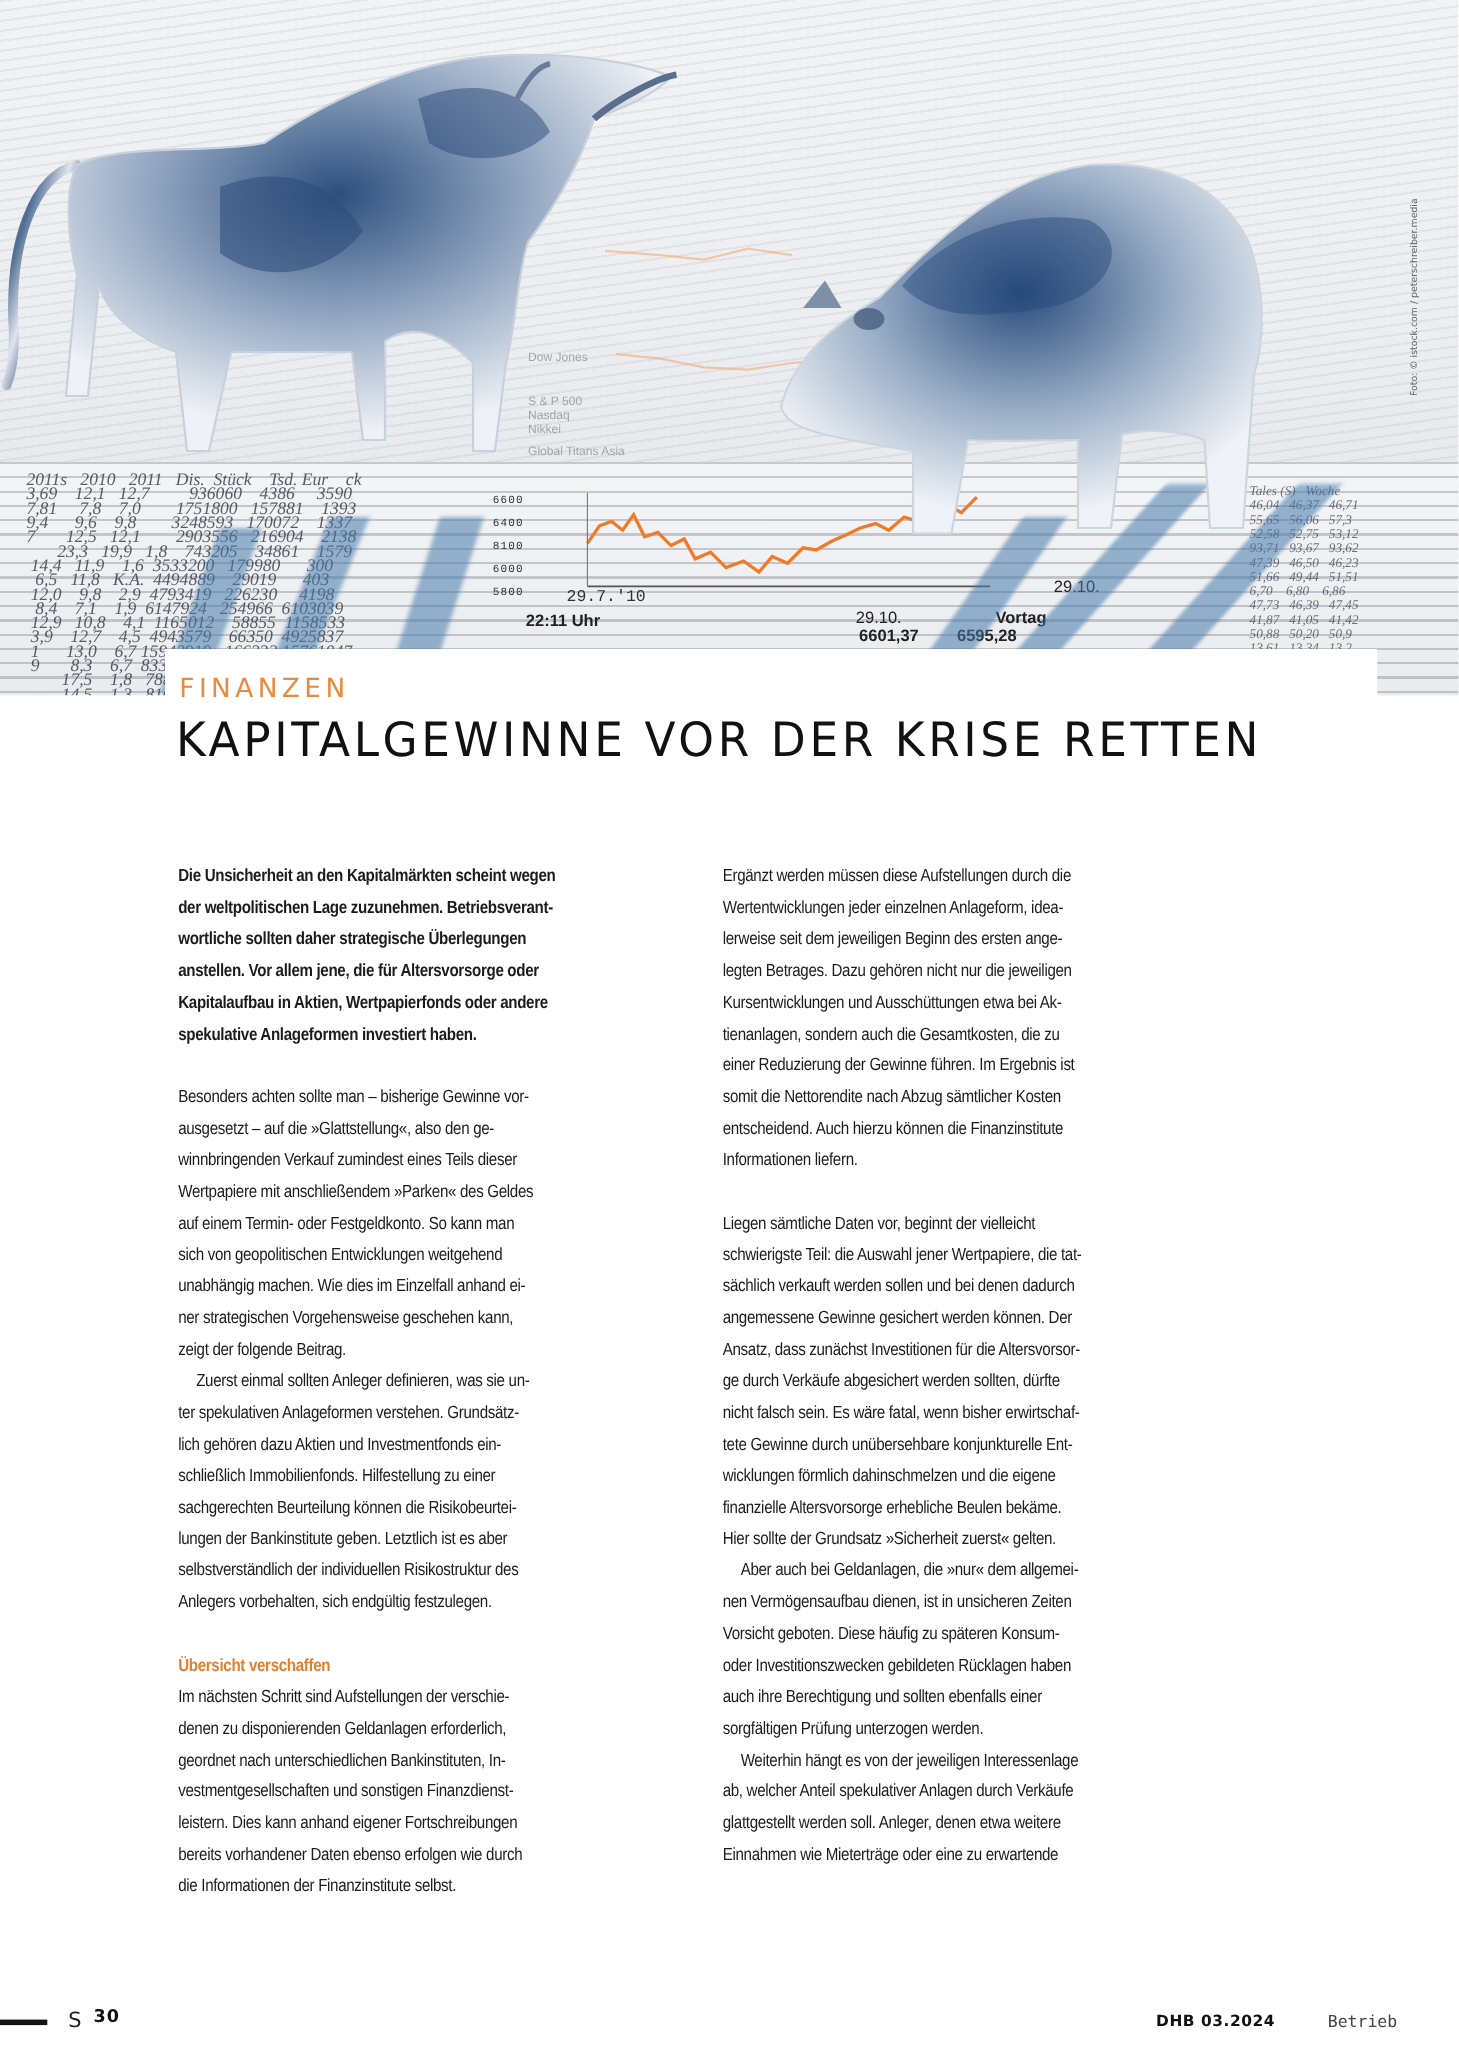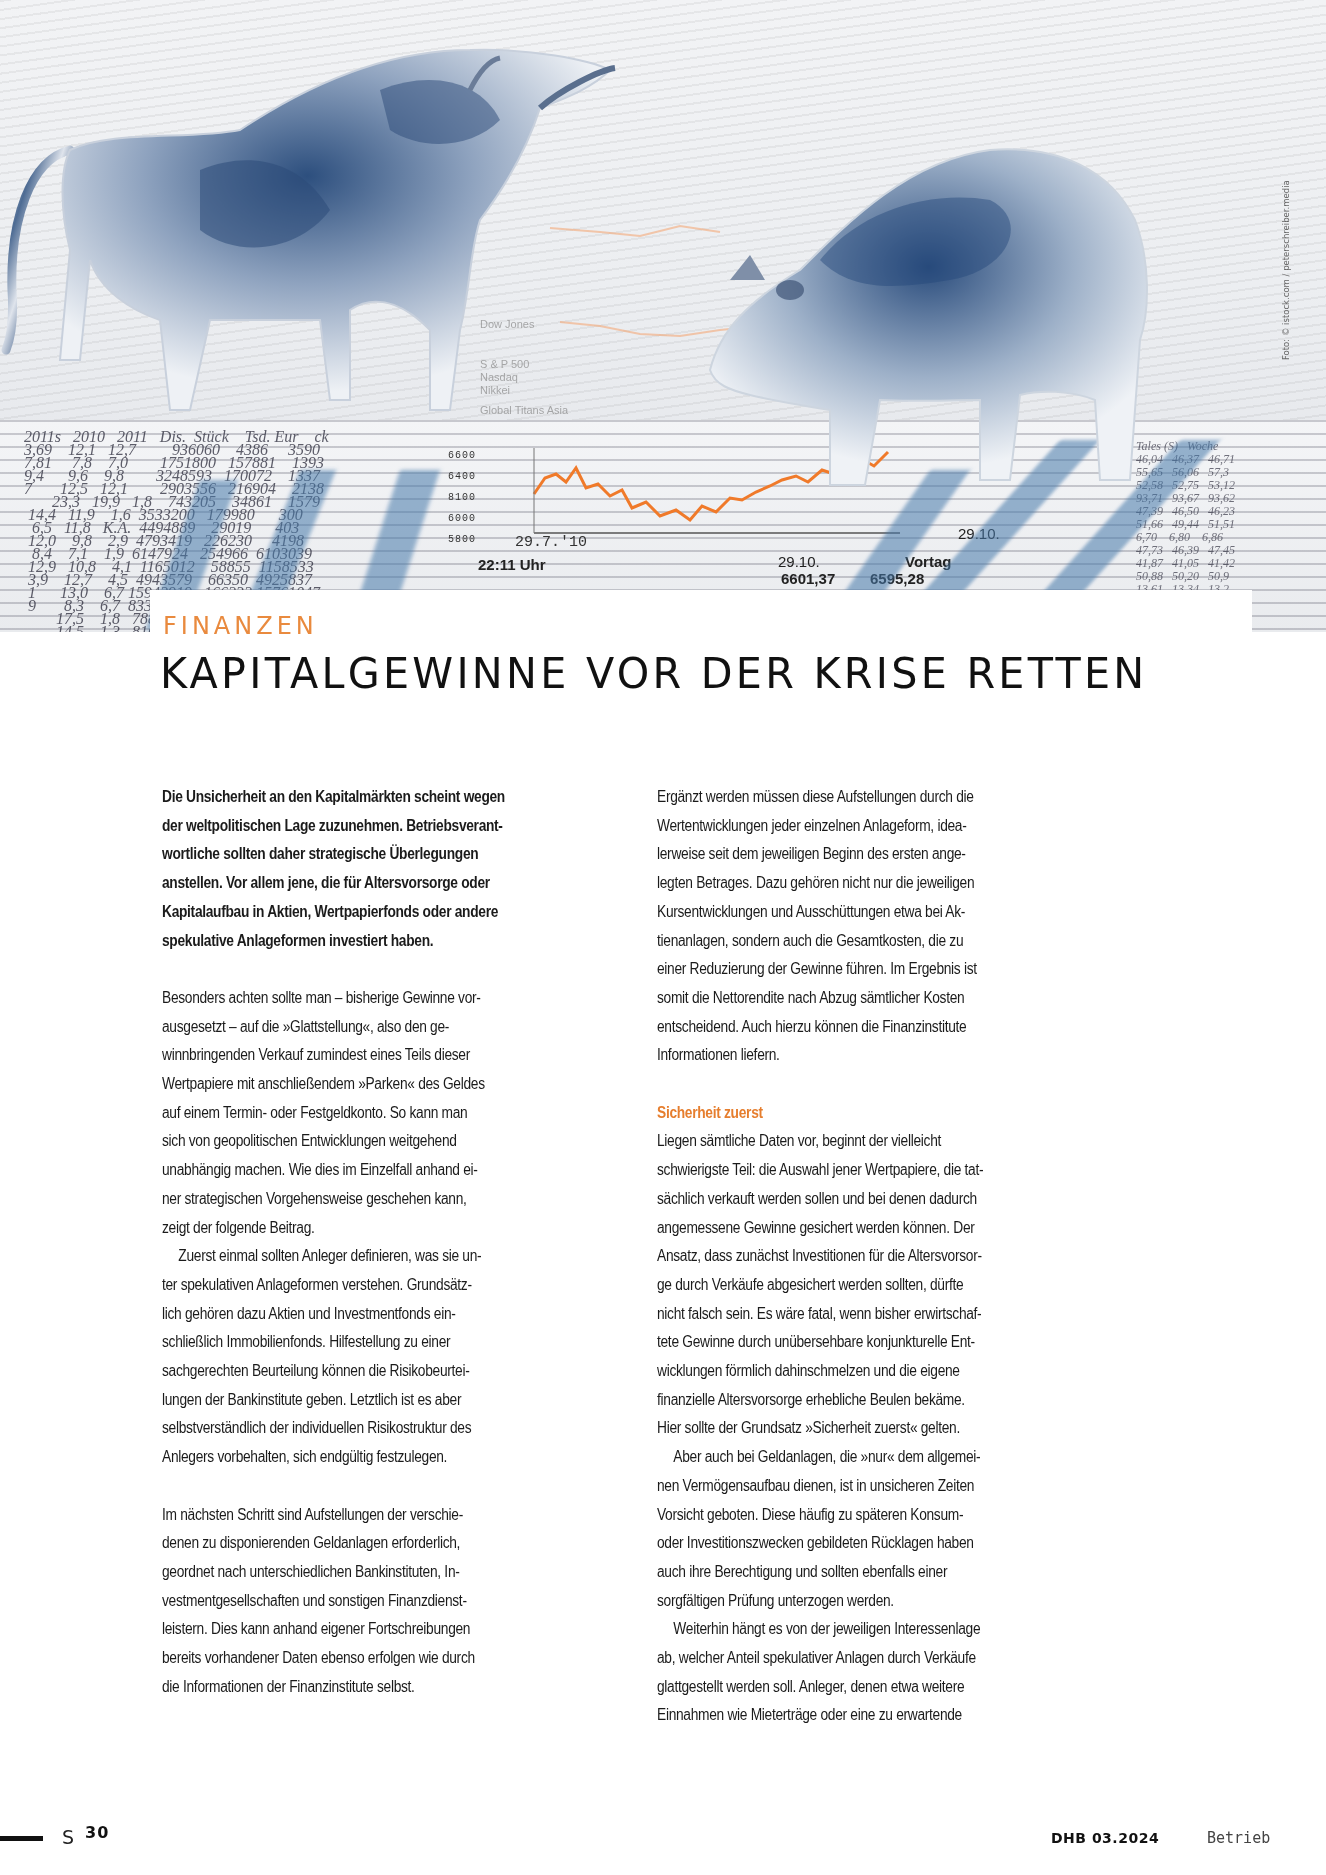--- a/index.html
+++ b/index.html
@@ -237,20 +237,23 @@
     <span class="line indent">Zuerst einmal sollten Anleger definieren, was sie un-</span>
     <span class="line">ter spekulativen Anlageformen verstehen. Grundsätz-</span>
     <span class="line">lich gehören dazu Aktien und Investmentfonds ein-</span>
     <span class="line">schließlich Immobilienfonds. Hilfestellung zu einer</span>
     <span class="line">sachgerechten Beurteilung können die Risikobeurtei-</span>
     <span class="line">lungen der Bankinstitute geben. Letztlich ist es aber</span>
     <span class="line">selbstverständlich der individuellen Risikostruktur des</span>
     <span class="line">Anlegers vorbehalten, sich endgültig festzulegen.</span>
   </p>
   <div class="gap"></div>
+  <p class="subhead">
+    <span class="line">Übersicht verschaffen</span>
+  </p>
   <p>
     <span class="line">Im nächsten Schritt sind Aufstellungen der verschie-</span>
     <span class="line">denen zu disponierenden Geldanlagen erforderlich,</span>
     <span class="line">geordnet nach unterschiedlichen Bankinstituten, In-</span>
     <span class="line">vestmentgesellschaften und sonstigen Finanzdienst-</span>
     <span class="line">leistern. Dies kann anhand eigener Fortschreibungen</span>
     <span class="line">bereits vorhandener Daten ebenso erfolgen wie durch</span>
     <span class="line">die Informationen der Finanzinstitute selbst.</span>
   </p>
 </div>
@@ -262,23 +265,20 @@
     <span class="line">lerweise seit dem jeweiligen Beginn des ersten ange-</span>
     <span class="line">legten Betrages. Dazu gehören nicht nur die jeweiligen</span>
     <span class="line">Kursentwicklungen und Ausschüttungen etwa bei Ak-</span>
     <span class="line">tienanlagen, sondern auch die Gesamtkosten, die zu</span>
     <span class="line">einer Reduzierung der Gewinne führen. Im Ergebnis ist</span>
     <span class="line">somit die Nettorendite nach Abzug sämtlicher Kosten</span>
     <span class="line">entscheidend. Auch hierzu können die Finanzinstitute</span>
     <span class="line">Informationen liefern.</span>
   </p>
   <div class="gap"></div>
-  <p class="subhead">
-    <span class="line">Sicherheit zuerst</span>
-  </p>
   <p>
     <span class="line">Liegen sämtliche Daten vor, beginnt der vielleicht</span>
     <span class="line">schwierigste Teil: die Auswahl jener Wertpapiere, die tat-</span>
     <span class="line">sächlich verkauft werden sollen und bei denen dadurch</span>
     <span class="line">angemessene Gewinne gesichert werden können. Der</span>
     <span class="line">Ansatz, dass zunächst Investitionen für die Altersvorsor-</span>
     <span class="line">ge durch Verkäufe abgesichert werden sollten, dürfte</span>
     <span class="line">nicht falsch sein. Es wäre fatal, wenn bisher erwirtschaf-</span>
     <span class="line">tete Gewinne durch unübersehbare konjunkturelle Ent-</span>
     <span class="line">wicklungen förmlich dahinschmelzen und die eigene</span>

